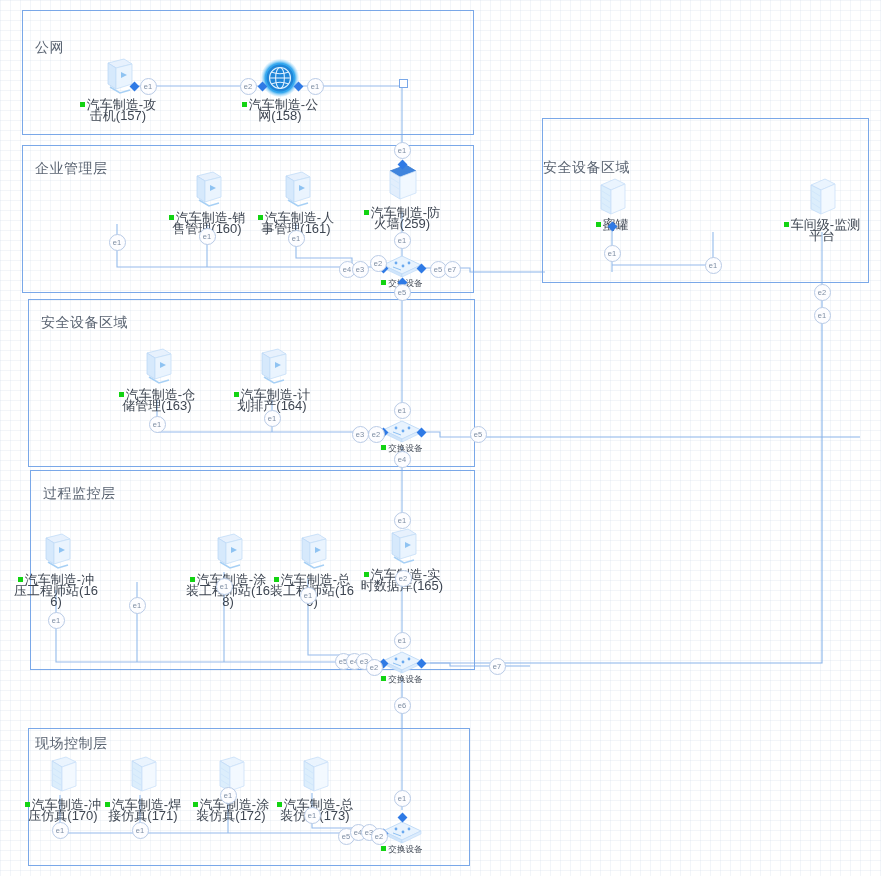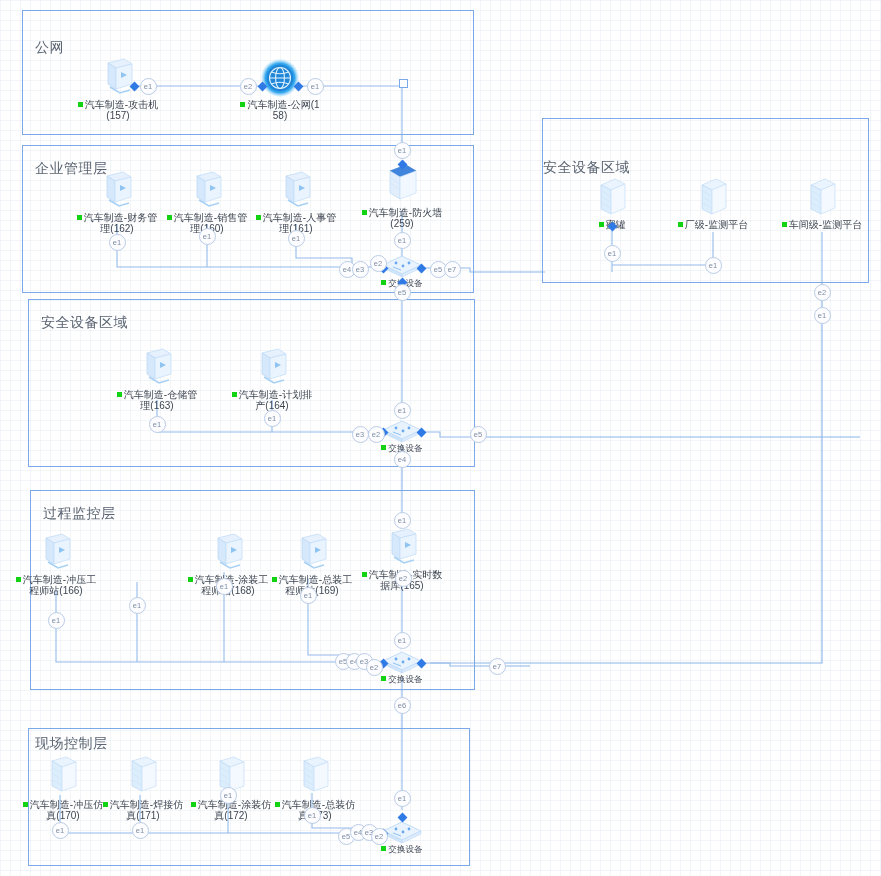--- a/index.html
+++ b/index.html
@@ -41,21 +41,21 @@
     position:absolute;
     width:92px;
     margin-left:-46px;
     text-align:center;
   }
   .node .icon{
     height:44px;
     display:flex;align-items:flex-end;justify-content:center;
   }
   .node .label{
-    font-size:10px;
+    font-size:13px;
     line-height:11px;
     color:#3d4551;
     white-space:normal;
     word-break:break-all;
     padding:0 4px;
   }
   .node .label .dot{
     display:inline-block;
     width:5px;height:5px;
     background:#12d312;
@@ -166,21 +166,21 @@
   </div>
 
   <div class="zone" style="left:542px;top:118px;width:327px;height:165px;">
     <div class="zone-title center" style="left:0;top:40px;width:327px;">安全设备区域</div>
   </div>
 
   <div class="zone" style="left:28px;top:299px;width:447px;height:168px;">
     <div class="zone-title" style="left:12px;top:14px;">安全设备区域</div>
   </div>
 
-  <div class="zone" style="left:30px;top:490px;width:445px;height:200px;">
+  <div class="zone" style="left:30px;top:470px;width:445px;height:200px;">
     <div class="zone-title" style="left:12px;top:14px;">过程监控层</div>
   </div>
 
   <div class="zone" style="left:28px;top:728px;width:442px;height:138px;">
     <div class="zone-title" style="left:6px;top:6px;text-align:right;">现场控制层</div>
   </div>
 
   <div class="node" style="left:118px;top:55px;">
     <div class="icon">
       <svg width="40" height="42" viewBox="0 0 40 42">
@@ -217,34 +217,20 @@
           <path d="M12.2 15 Q21 18.4 29.8 15"></path>
           <path d="M12.2 27 Q21 23.6 29.8 27"></path>
         </g>
       </svg>
     </div>
     <div class="label">
       <span class="dot"></span><span>汽车制造-公网(158)</span>
     </div>
   </div>
 
-  <div class="node" style="left:117px;top:168px;">
-    <div class="icon">
-      <svg width="40" height="42" viewBox="0 0 40 42">
-        <path d="M10 6 L26 2 L34 7 L18 11 Z" fill="#e7f1fd" stroke="#c2dcf8" stroke-width=".8"></path>
-        <path d="M10 6 L18 11 L18 32 L10 27 Z" fill="#d6e9fc" stroke="#bcd8f6" stroke-width=".8"></path>
-        <path d="M18 11 L34 7 L34 27 L18 32 Z" fill="#eaf4fe" stroke="#c5def8" stroke-width=".8"></path>
-        <path d="M23 15 L29 18 L23 21 Z" fill="#8fc3f2"></path>
-        <path d="M12 30 L22 36 L32 33" stroke="#a7d0f5" stroke-width="1.6" fill="none"></path>
-      </svg>
-    </div>
-    <div class="label">
-      <span class="dot"></span><span>汽车制造-财务管理(162)</span>
-    </div>
-  </div>
 
   <div class="node" style="left:207px;top:168px;">
     <div class="icon">
       <svg width="40" height="42" viewBox="0 0 40 42">
         <path d="M10 6 L26 2 L34 7 L18 11 Z" fill="#e7f1fd" stroke="#c2dcf8" stroke-width=".8"></path>
         <path d="M10 6 L18 11 L18 32 L10 27 Z" fill="#d6e9fc" stroke="#bcd8f6" stroke-width=".8"></path>
         <path d="M18 11 L34 7 L34 27 L18 32 Z" fill="#eaf4fe" stroke="#c5def8" stroke-width=".8"></path>
         <path d="M23 15 L29 18 L23 21 Z" fill="#8fc3f2"></path>
         <path d="M12 30 L22 36 L32 33" stroke="#a7d0f5" stroke-width="1.6" fill="none"></path>
       </svg>
@@ -316,37 +302,20 @@
           <line x1="8" y1="22" x2="16" y2="27"></line>
           <line x1="8" y1="28" x2="16" y2="33"></line>
         </g>
       </svg>
     </div>
     <div class="label">
       <span class="dot"></span><span>蜜罐</span>
     </div>
   </div>
 
-  <div class="node" style="left:713px;top:175px;">
-    <div class="icon">
-      <svg width="36" height="44" viewBox="0 0 36 44">
-        <path d="M7 10 L21 4 L31 9 L17 15 Z" fill="#eaf4fe" stroke="#c6def8" stroke-width=".8"></path>
-        <path d="M7 10 L17 15 L17 39 L7 34 Z" fill="#dceefc" stroke="#c1dbf7" stroke-width=".8"></path>
-        <path d="M17 15 L31 9 L31 33 L17 39 Z" fill="#f3f9ff" stroke="#cbe1f9" stroke-width=".8"></path>
-        <g stroke="#cfe5fb" stroke-width=".9">
-          <line x1="8" y1="16" x2="16" y2="21"></line>
-          <line x1="8" y1="22" x2="16" y2="27"></line>
-          <line x1="8" y1="28" x2="16" y2="33"></line>
-        </g>
-      </svg>
-    </div>
-    <div class="label">
-      <span class="dot"></span><span>厂级-监测平台</span>
-    </div>
-  </div>
 
   <div class="node" style="left:822px;top:175px;">
     <div class="icon">
       <svg width="36" height="44" viewBox="0 0 36 44">
         <path d="M7 10 L21 4 L31 9 L17 15 Z" fill="#eaf4fe" stroke="#c6def8" stroke-width=".8"></path>
         <path d="M7 10 L17 15 L17 39 L7 34 Z" fill="#dceefc" stroke="#c1dbf7" stroke-width=".8"></path>
         <path d="M17 15 L31 9 L31 33 L17 39 Z" fill="#f3f9ff" stroke="#cbe1f9" stroke-width=".8"></path>
         <g stroke="#cfe5fb" stroke-width=".9">
           <line x1="8" y1="16" x2="16" y2="21"></line>
           <line x1="8" y1="22" x2="16" y2="27"></line>

